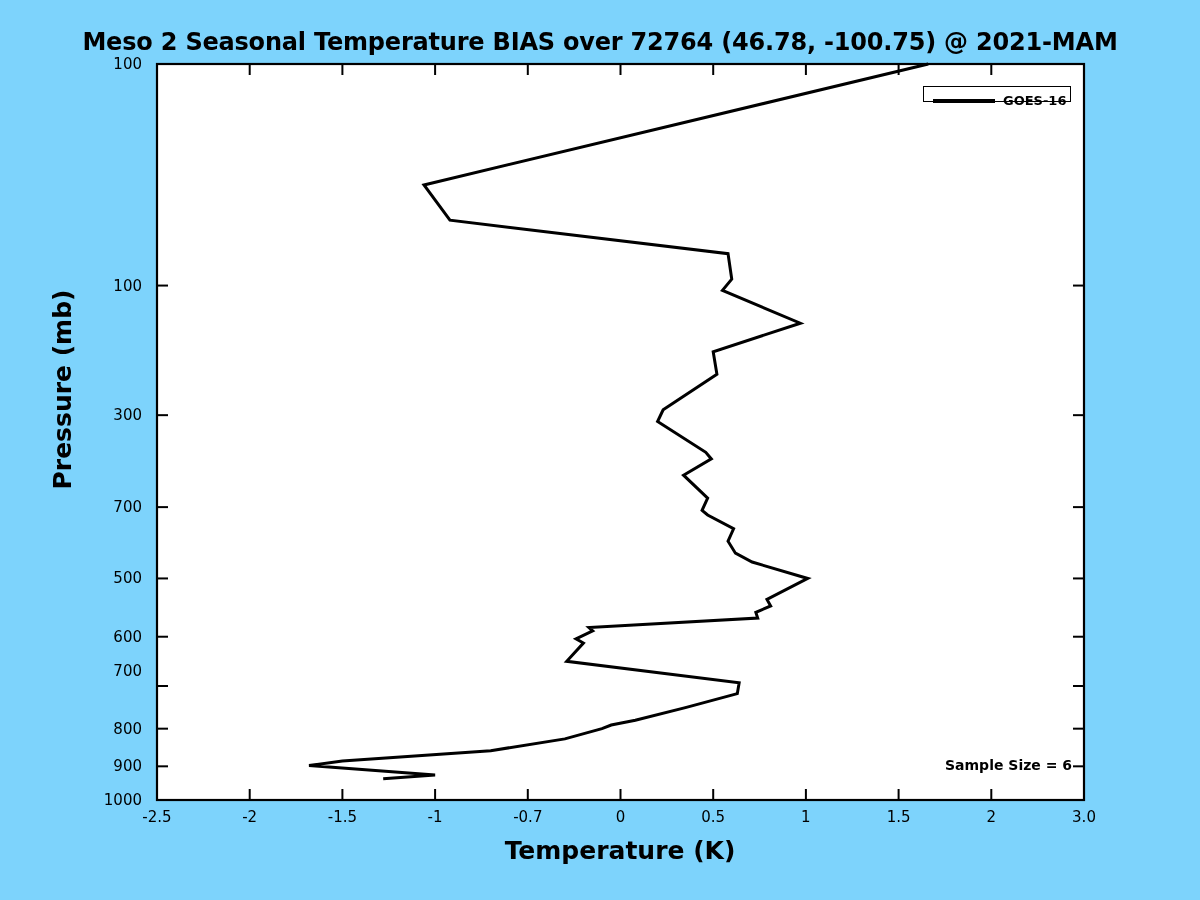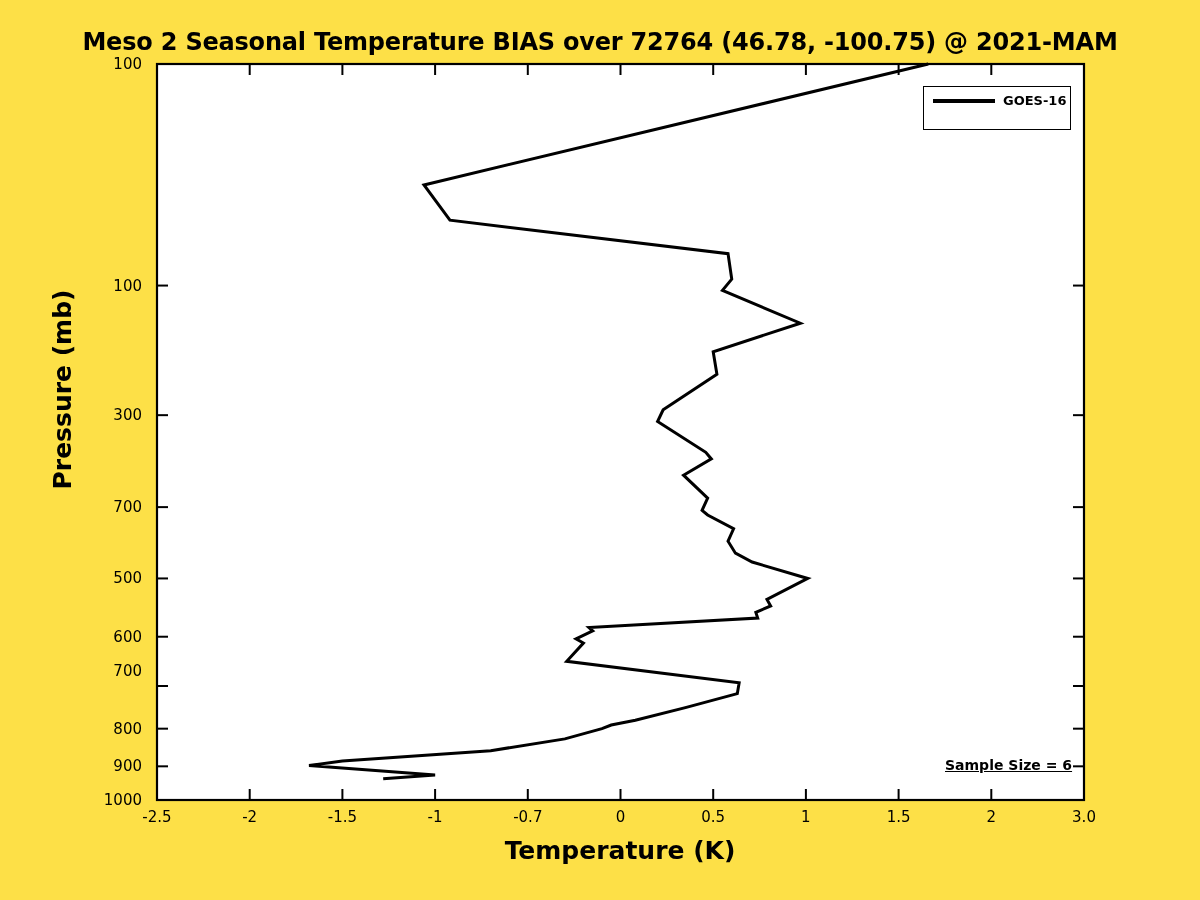--- a/index.html
+++ b/index.html
@@ -10,21 +10,21 @@
   body {
     width: 1200px;
     height: 900px;
     font-family: "DejaVu Sans", sans-serif;
     overflow: hidden;
   }
   #figure {
     position: relative;
     width: 1200px;
     height: 900px;
-    background: #fde047;
+    background: #7dd3fc;
   }
   #plot-svg {
     position: absolute;
     top: 0;
     left: 0;
     width: 1200px;
     height: 900px;
   }
   .chart-title {
     position: absolute;
@@ -73,21 +73,21 @@
   }
   .tick-label-x {
     text-align: right;
     transform: translateX(-50%);
   }
   .legend-box {
     position: absolute;
     left: 923px;
     top: 86px;
     width: 148px;
-    height: 44px;
+    height: 16px;
     border: 1.6px solid #000000;
     background: #ffffff;
     box-sizing: border-box;
   }
   .legend-line {
     position: absolute;
     left: 9px;
     top: 12px;
     width: 62px;
     height: 4px;
@@ -103,21 +103,20 @@
     white-space: nowrap;
   }
   .sample-size {
     position: absolute;
     left: 945px;
     top: 757px;
     font-size: 14px;
     font-weight: bold;
     color: #000000;
     white-space: nowrap;
-    text-decoration: underline;
   }
 </style>
 </head>
 <body>
 
 <div id="figure">
 
   <div class="chart-title">Meso 2 Seasonal Temperature BIAS over 72764 (46.78, -100.75) @ 2021-MAM</div>
 
   <svg id="plot-svg" viewBox="0 0 1200 900" preserveAspectRatio="none">

